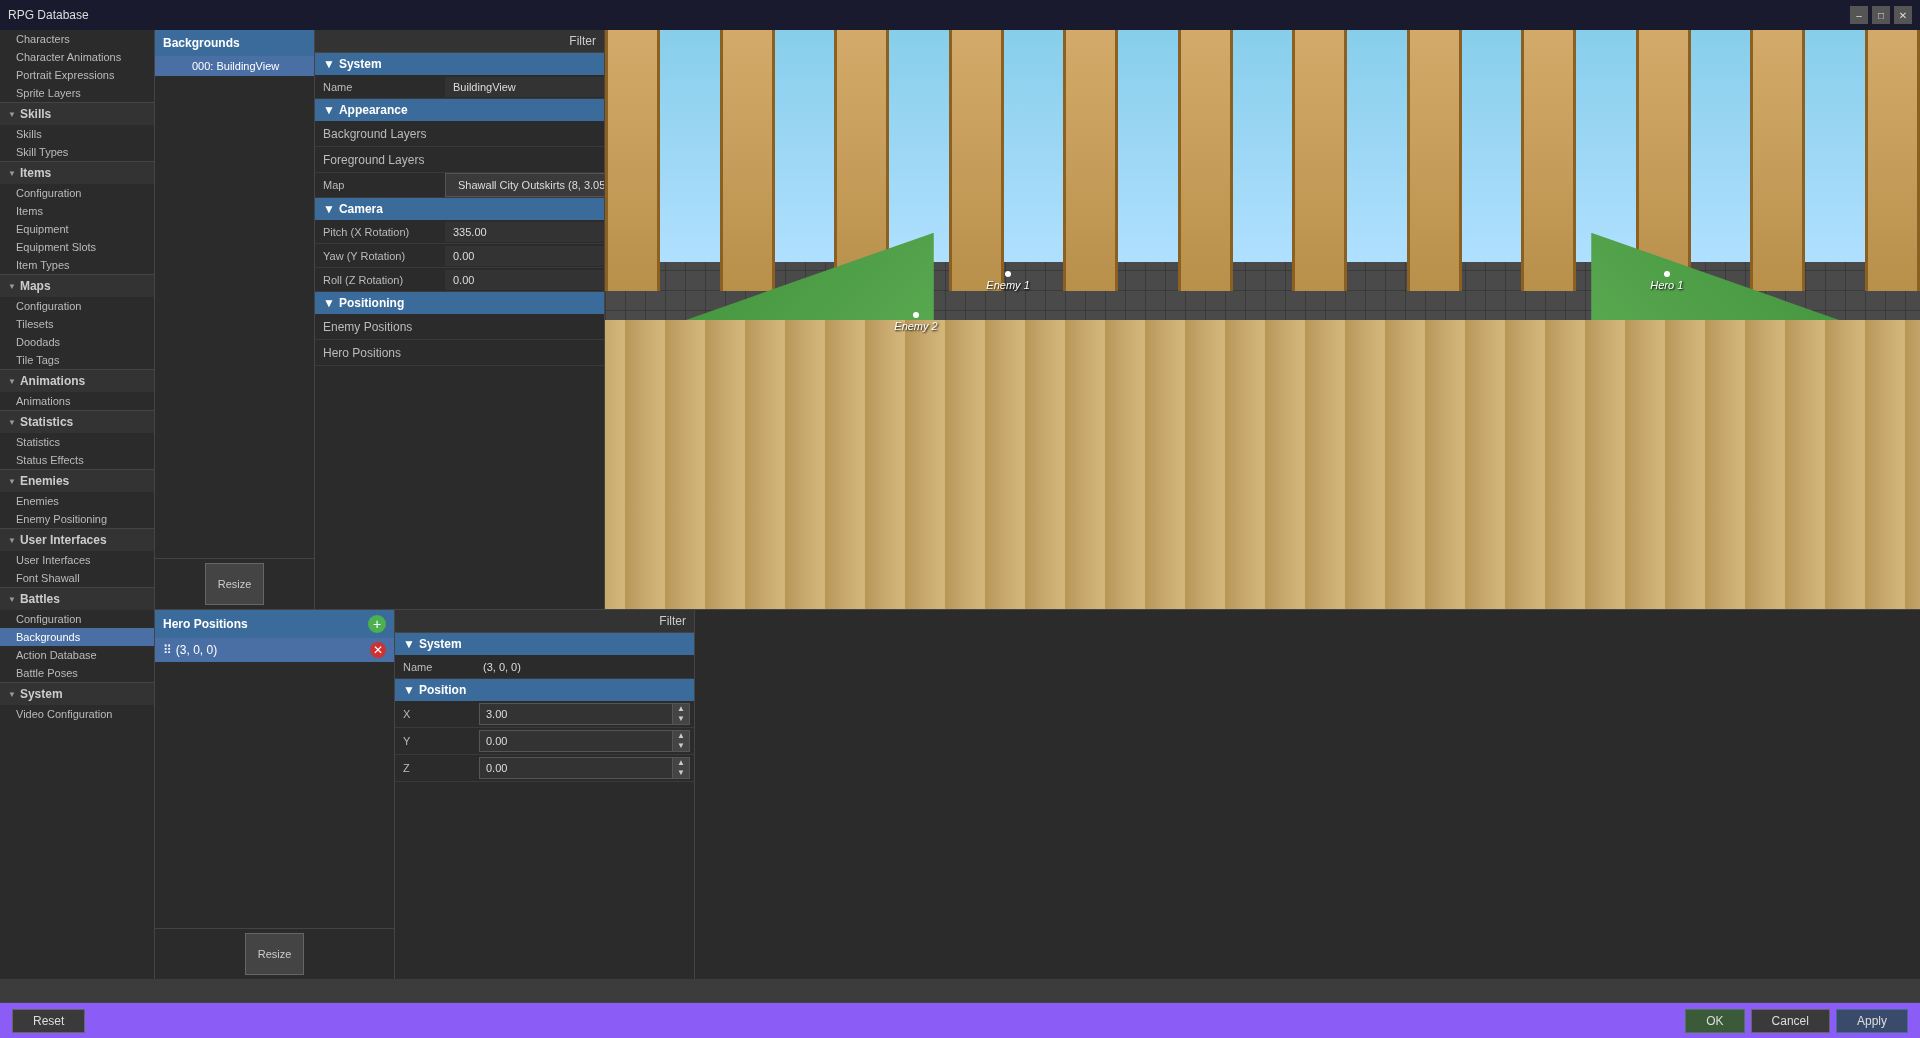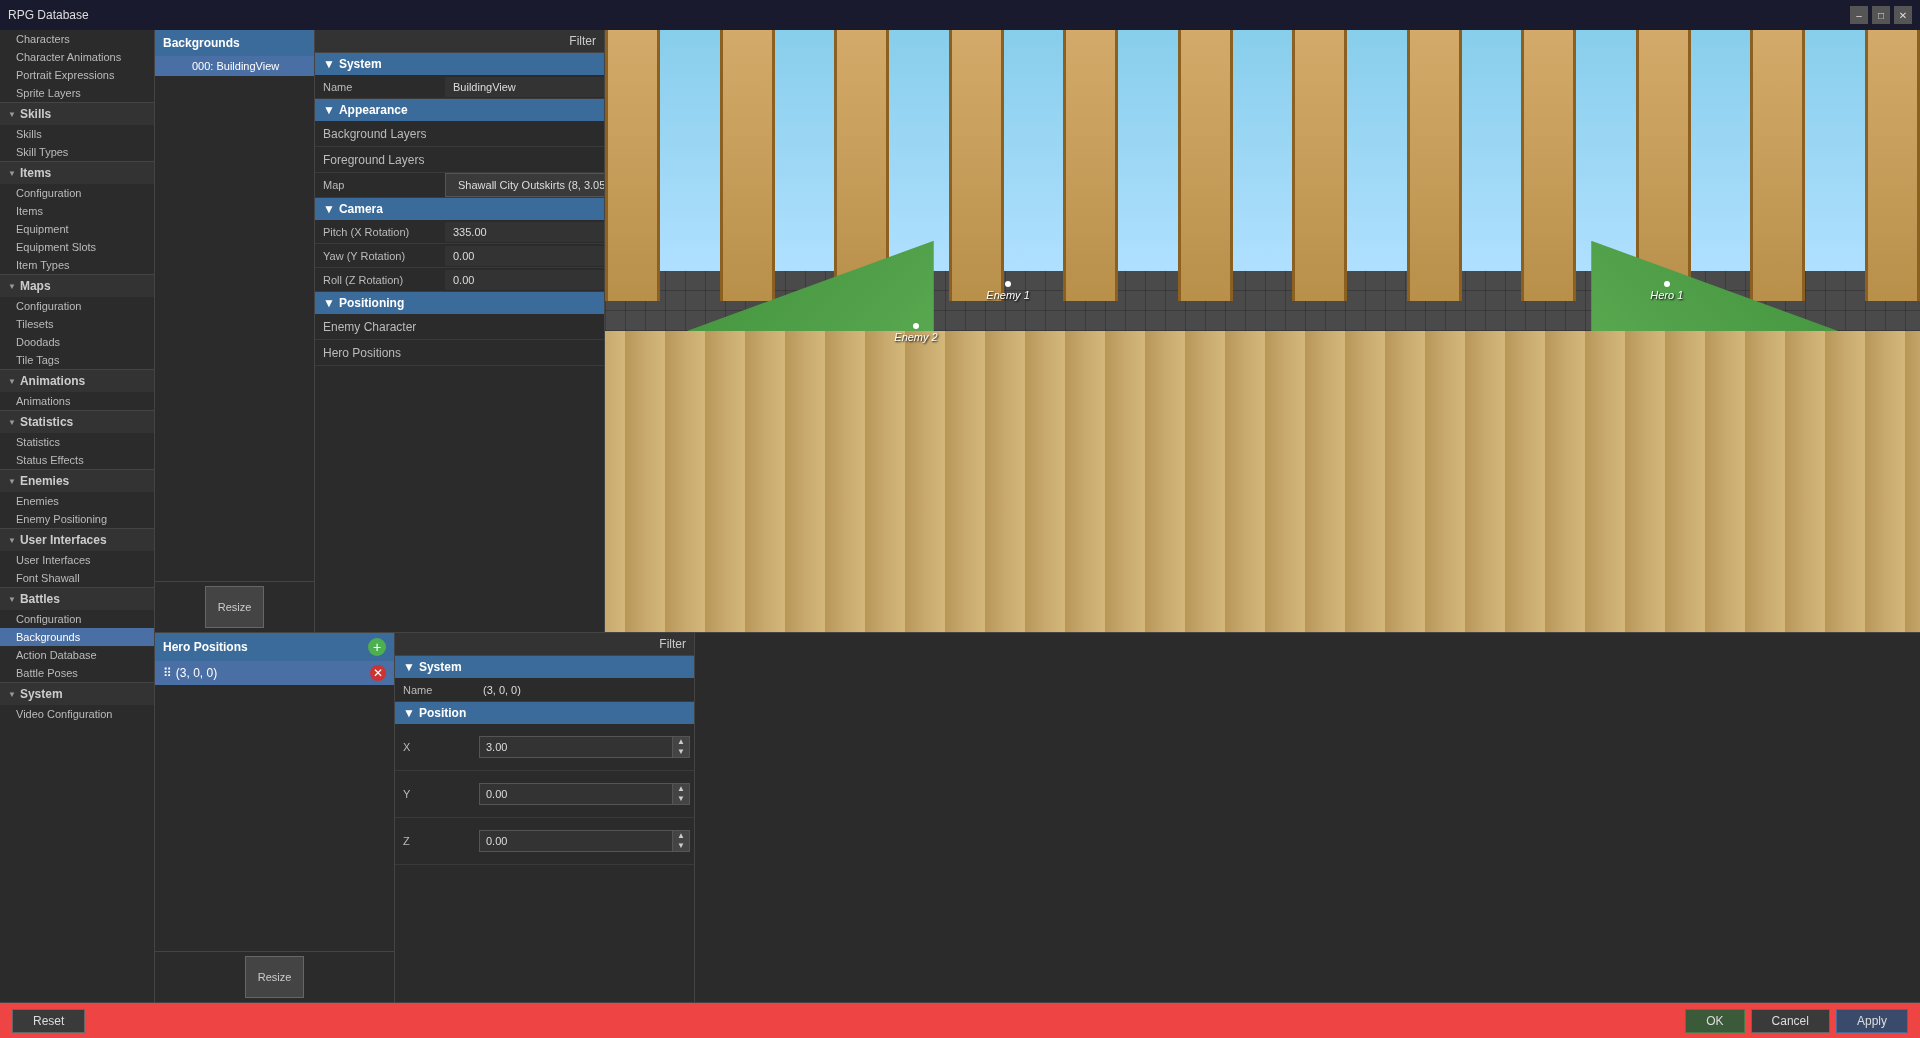--- a/index.html
+++ b/index.html
@@ -408,21 +408,21 @@
       padding: 4px 8px;
       color: #ddd;
       font-size: 11px;
     }
     .num-input-wrap {
       flex: 1;
       display: flex;
       align-items: center;
       background: #333;
       border: 1px solid #555;
-      margin: 12px 4px;
+      margin: 2px 4px;
     }
     .num-input {
       flex: 1;
       background: transparent;
       border: none;
       color: #ddd;
       padding: 2px 6px;
       font-size: 11px;
       outline: none;
     }
@@ -441,27 +441,28 @@
       font-size: 8px;
       display: flex;
       align-items: center;
       justify-content: center;
       line-height: 1;
     }
     
     
     .bottom-bar {
       height: 36px;
-      background: #ef4444;
+      background: #8b5cf6;
       display: flex;
       align-items: center;
       justify-content: space-between;
       padding: 0 12px;
       border-top: 1px solid #444;
       flex-shrink: 0;
+      margin-top: 23px;
     }
     .bottom-bar-btn {
       padding: 4px 20px;
       cursor: pointer;
       font-size: 12px;
       border: 1px solid #666;
       background: #3a3a3a;
       color: #ddd;
     }
     .bottom-bar-right { display: flex; gap: 6px; }
@@ -616,21 +617,21 @@
         <div class="prop-row">
           <div class="prop-label">Roll (Z Rotation)</div>
           <input class="prop-value" type="text" value="0.00" style="">
         </div>
 
         <div class="section-header-row">
           <span>▼</span>
           <span>Positioning</span>
         </div>
         <div class="prop-row-clickable">
-          <span>Enemy Character</span>
+          <span>Enemy Positions</span>
         </div>
         <div class="prop-row-clickable">
           <span>Hero Positions</span>
         </div>
       </div>
 
       <div class="preview-area">
         <div class="preview-canvas">
           <div class="preview-bg">
 

